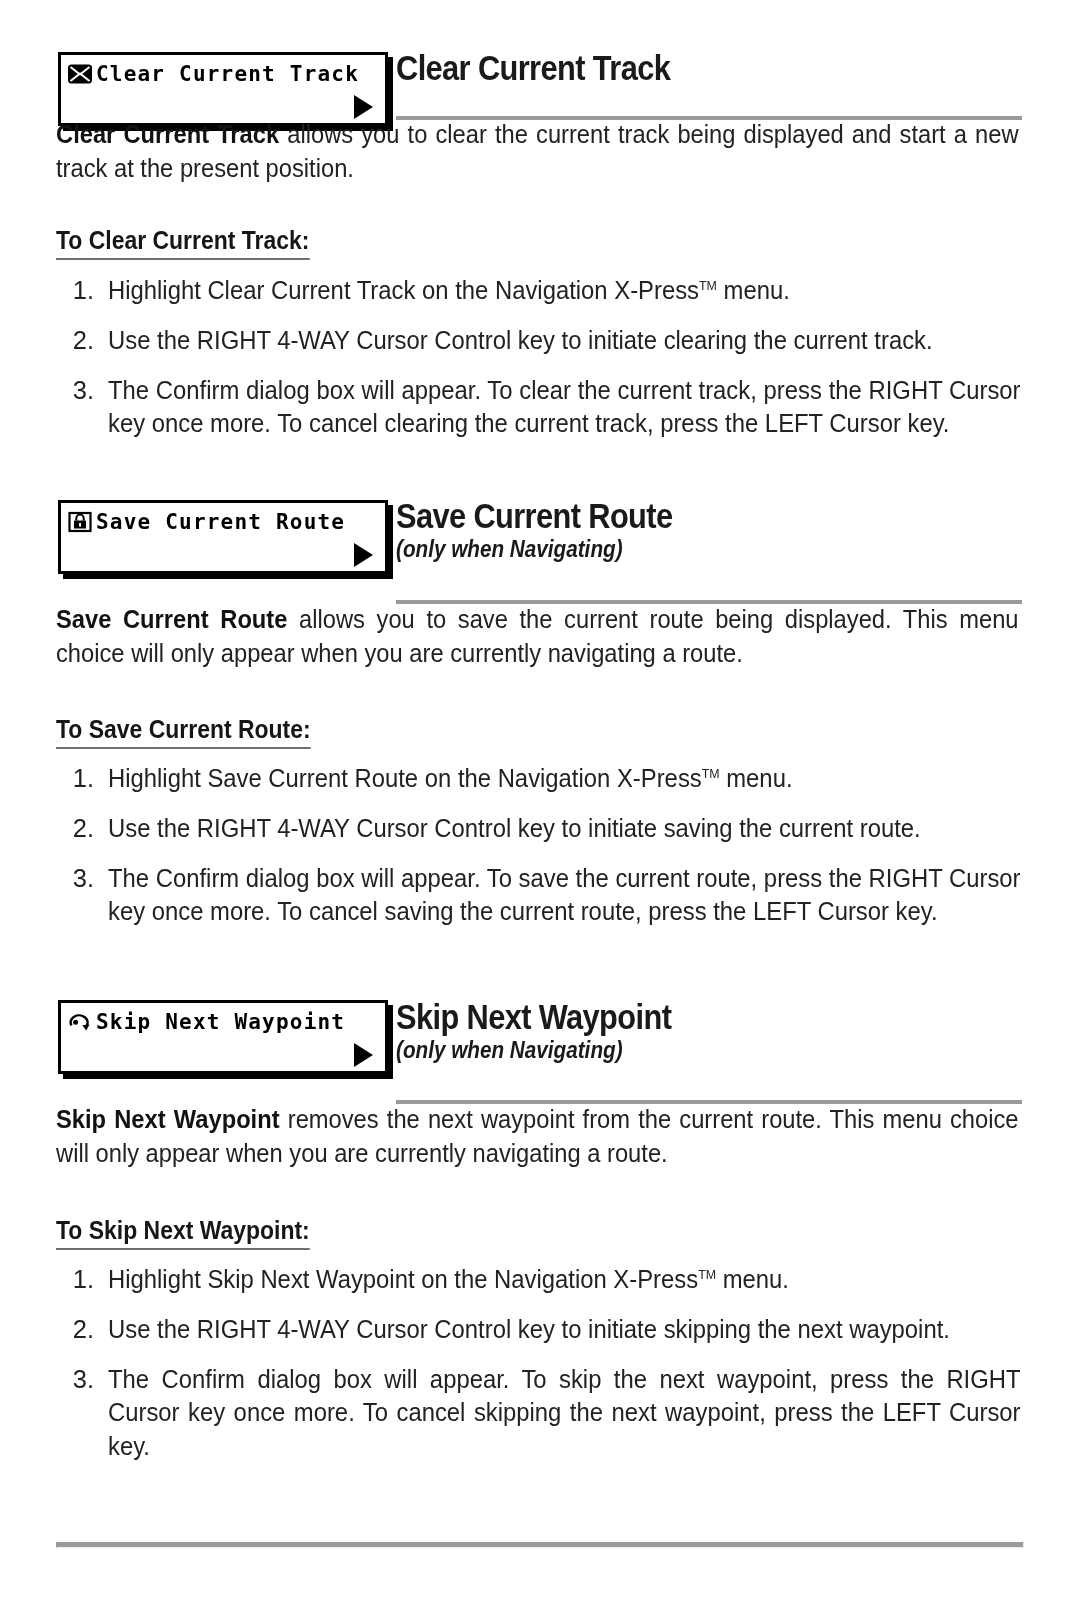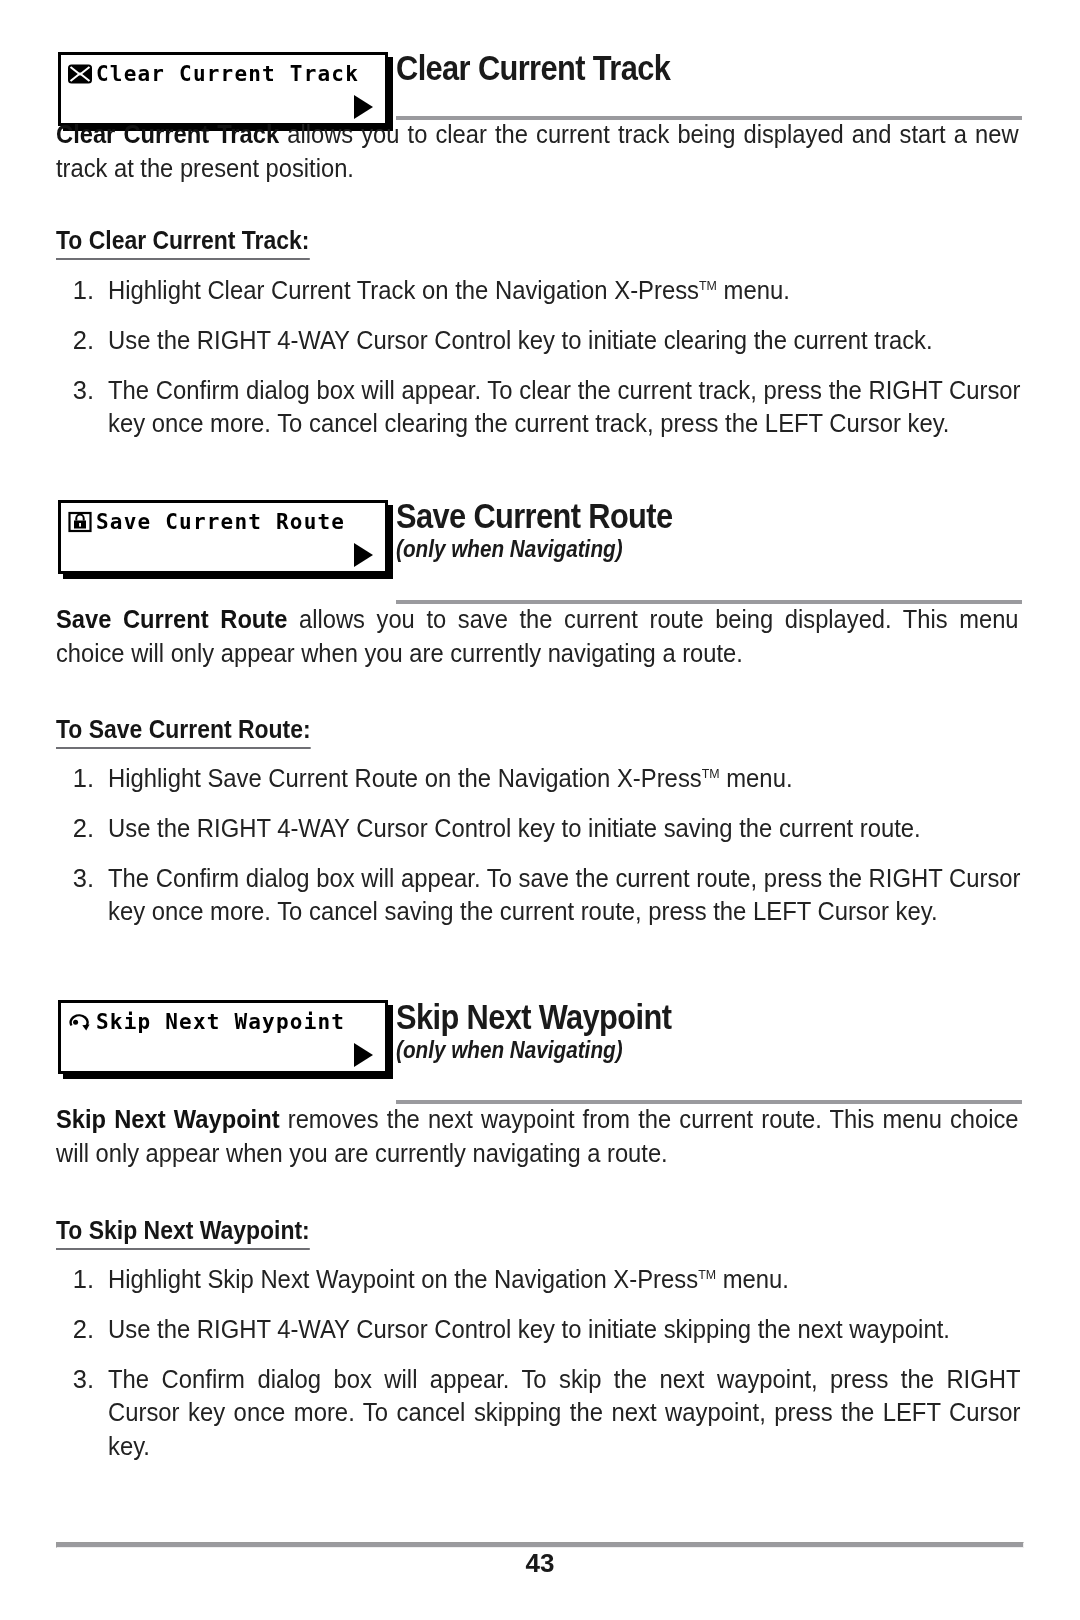--- a/index.html
+++ b/index.html
@@ -316,15 +316,14 @@
       <span class="step-num">2.</span>
       <span class="step-text">Use the RIGHT 4-WAY Cursor Control key to initiate skipping the next waypoint.</span>
     </div>
     <div class="step">
       <span class="step-num">3.</span>
       <span class="step-text justify">The Confirm dialog box will appear. To skip the next waypoint,  press the RIGHT Cursor key once more. To cancel skipping the next waypoint, press the LEFT Cursor key.</span>
     </div>
   </div>
 
   <hr class="footer-rule">
-  <div class="page-num">43</div>
 
 </div>
 
 </body></html>

